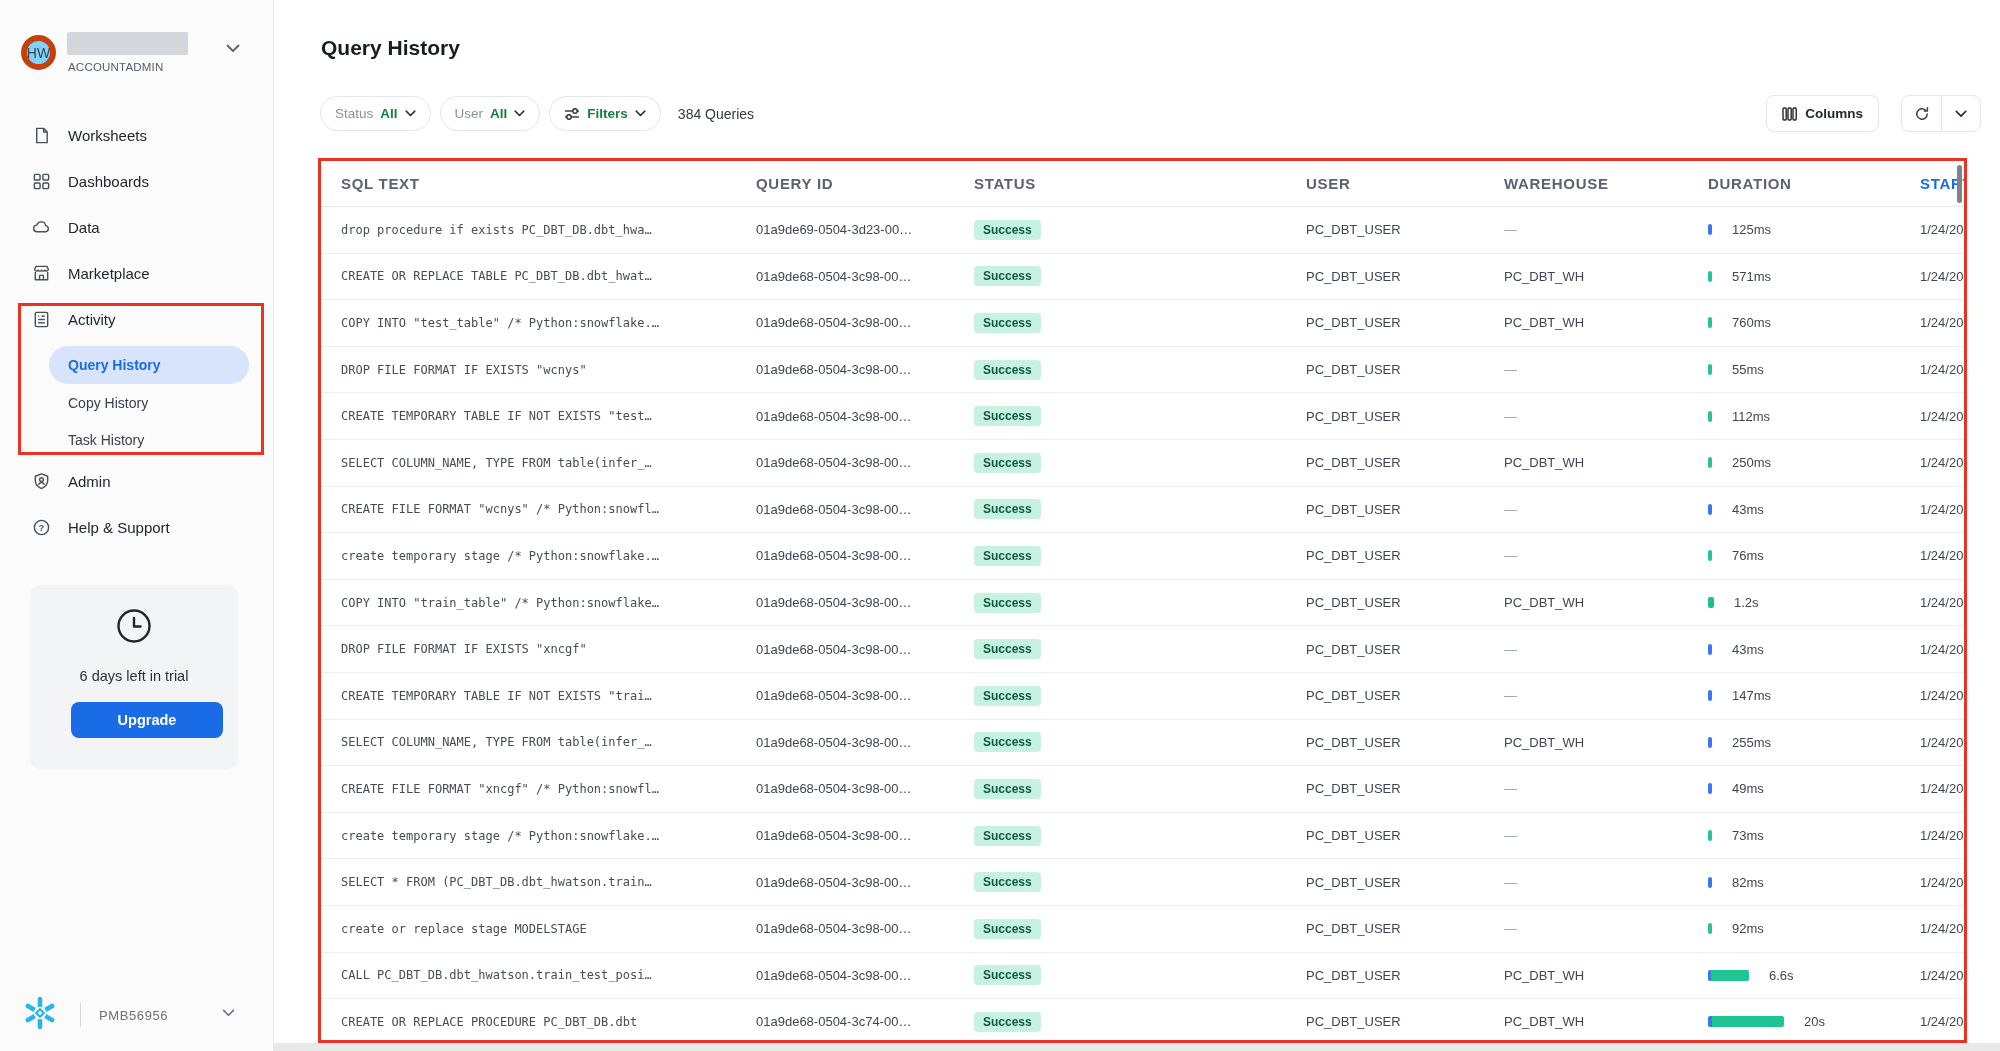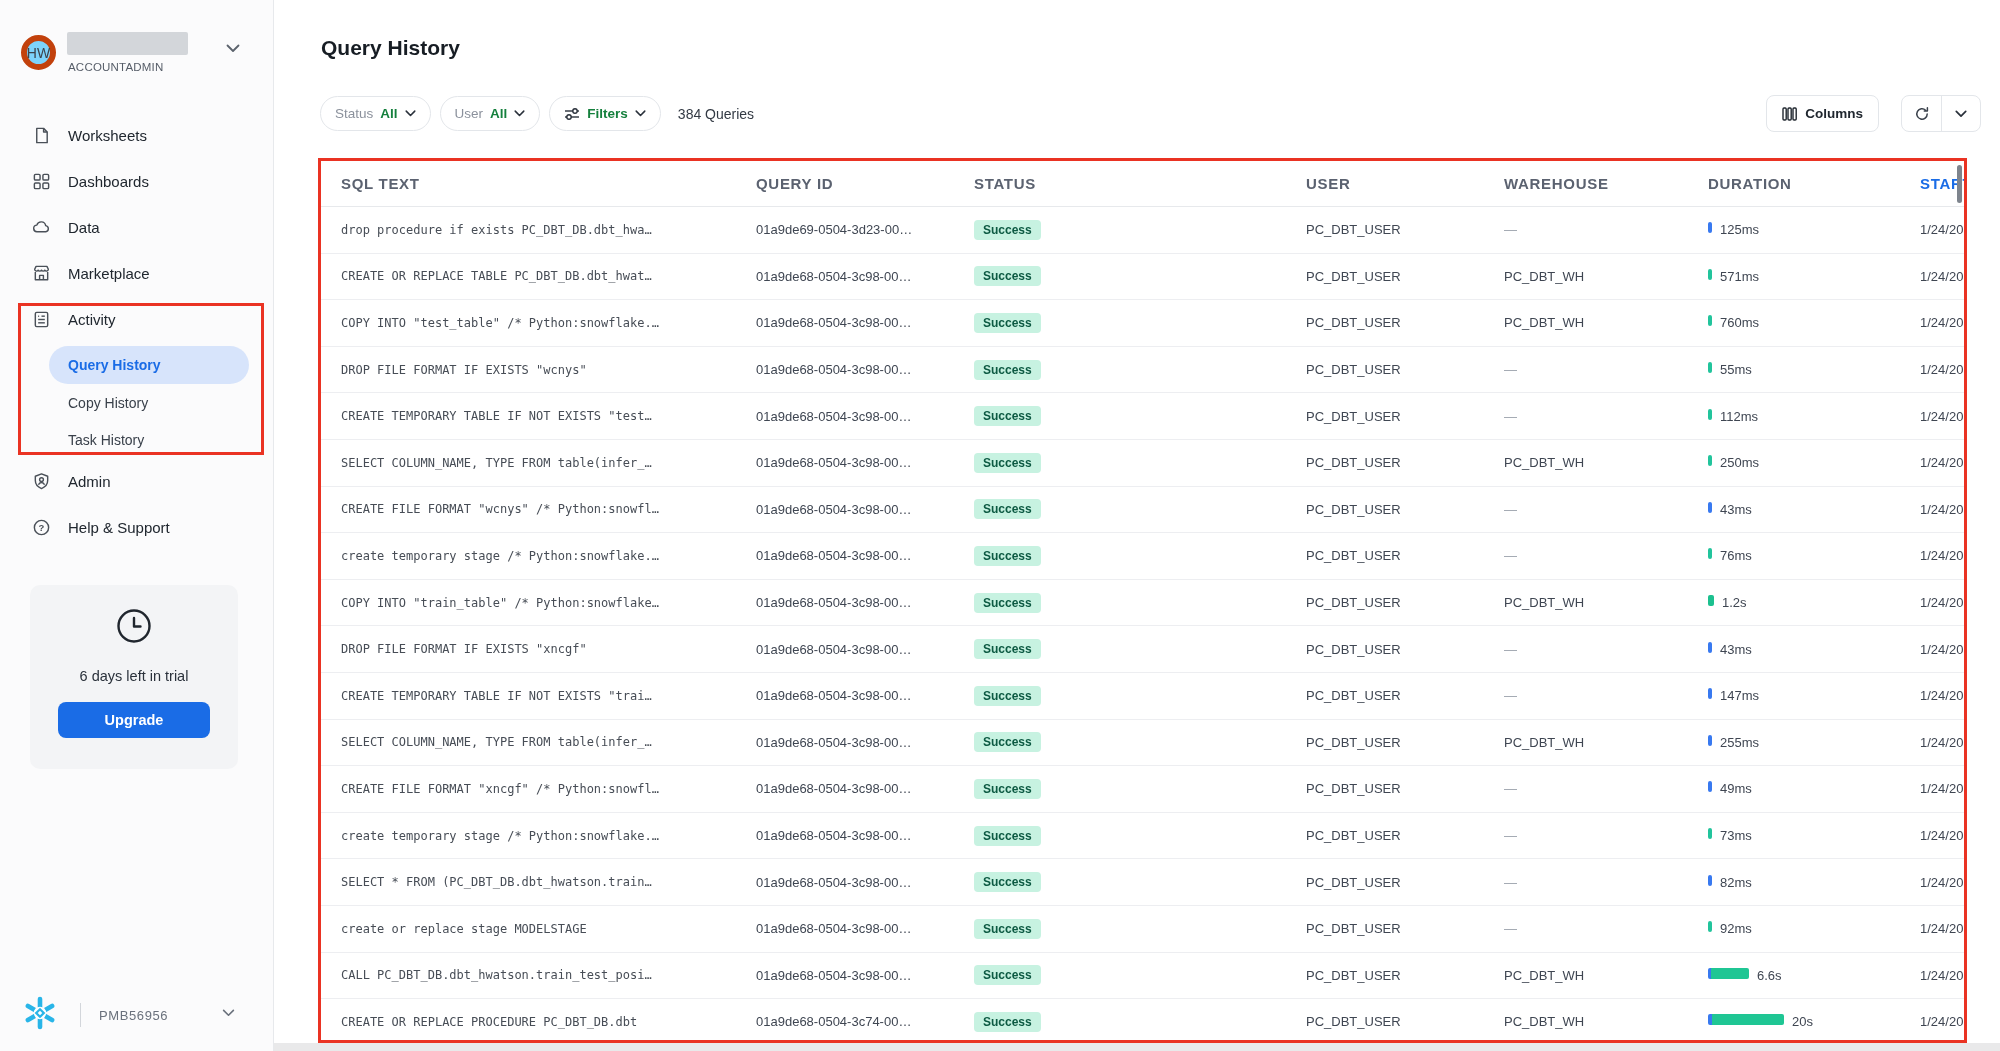--- a/index.html
+++ b/index.html
@@ -24,21 +24,21 @@
   .nav-sub span { font-size:14px; font-weight:500; color:#39404a; }
   .nav-sub.selected { background:#d7e4fb; height:38px; margin-top:4px; }
   .nav-sub.selected span { color:#1a6ce6; font-weight:700; }
 
   .annotation-box { position:absolute; border:3px solid #ea3323; pointer-events:none; z-index:50; }
   .anno-activity { left:18px; top:303px; width:246px; height:152px; }
 
   .trial-card { position:absolute; left:30px; top:585px; width:208px; height:184px; background:#f3f4f6; border-radius:10px; }
   .trial-clock { position:absolute; left:0; right:0; top:22px; display:flex; justify-content:center; }
   .trial-text { position:absolute; left:0; right:0; top:83px; text-align:center; font-size:14.5px; color:#2a313b; }
-  .upgrade-btn { position:absolute; left:28px; top:117px; width:152px; height:36px; background:#1a6ce6; color:#fff; border:none; border-radius:8px; font-size:14.5px; font-weight:700; font-family:inherit; cursor:pointer; }
+  .upgrade-btn { position:absolute; left:41px; top:117px; width:152px; height:36px; background:#1a6ce6; color:#fff; border:none; border-radius:8px; font-size:14.5px; font-weight:700; font-family:inherit; cursor:pointer; }
 
   .side-footer { position:absolute; left:0; bottom:0; width:100%; height:70px; }
   .sf-logo { position:absolute; left:22px; top:14px; }
   .sf-divider { position:absolute; left:80px; top:22px; width:1px; height:24px; background:#d3d6db; }
   .sf-code { position:absolute; left:99px; top:27px; font-size:13px; letter-spacing:.6px; color:#6a717c; }
   .sf-chevron { position:absolute; left:222px; top:28px; }
 
   
   .page-title { position:absolute; left:321px; top:36px; font-size:21px; font-weight:700; color:#171d24; }
   .toolbar { position:absolute; left:320px; top:96px; display:flex; align-items:center; gap:9px; }
@@ -57,21 +57,21 @@
   .thead-row, .trow { display:grid; grid-template-columns:435px 218px 332px 198px 204px 212px 1fr; align-items:center; }
   .thead-row { height:46px; border-bottom:1px solid #e7e9ec; }
   .th { font-size:15px; font-weight:700; letter-spacing:.7px; color:#5b6270; text-transform:uppercase; white-space:nowrap; overflow:hidden; }
   .th.c0 { padding-left:20px; }
   .th.sorted { color:#1a6ce6; }
   .trow { height:46.6px; border-bottom:1px solid #edeef1; cursor:pointer; }
   .cell { font-size:13px; color:#3f4652; white-space:nowrap; overflow:hidden; }
   .cell.sql { font-family:"DejaVu Sans Mono","Liberation Mono",monospace; font-size:12px; color:#474d56; padding-left:20px; }
   .badge-success { display:inline-block; background:#c7f2e1; color:#0d5a43; font-size:12px; font-weight:700; padding:4px 9px; border-radius:4px; line-height:1; }
   .dash { color:#9aa1ab; }
-  .durcell { display:flex; gap:8px; }
+  .durcell { display:flex; align-items:center; gap:20px; }
   .durbar { display:flex; border-radius:2px; overflow:hidden; height:11px; }
   .durseg { height:11px; }
   .v-scrollthumb { position:absolute; right:2px; top:4px; width:5px; height:38px; border-radius:3px; background:#7e848d; }
   .bottom-strip { position:absolute; left:274px; top:1043px; width:1726px; height:8px; background:#e9e9ea; }
 
   .chev { display:inline-flex; }
 </style>
 </head>
 <body>
 

